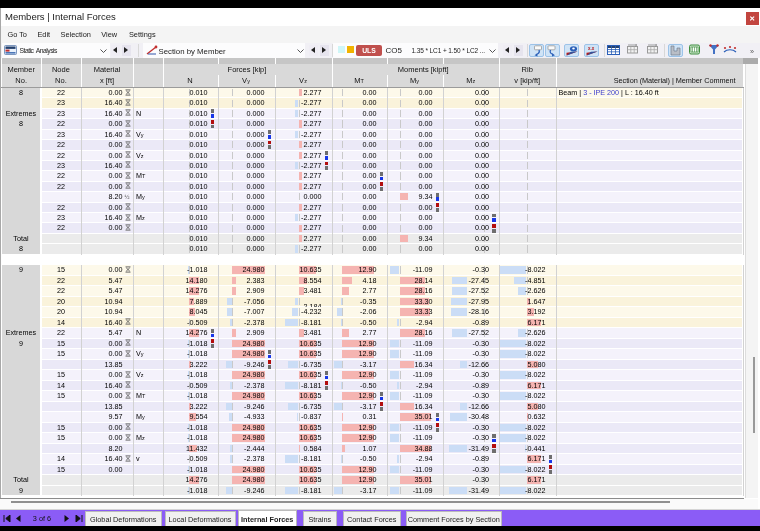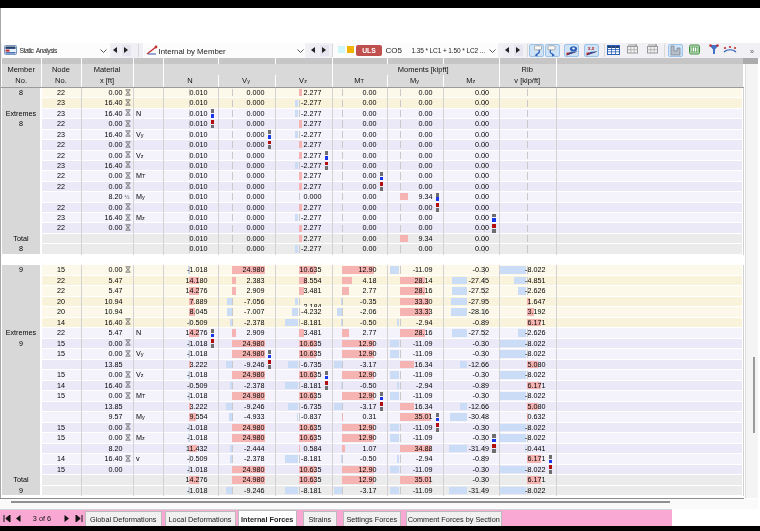--- a/index.html
+++ b/index.html
@@ -58,33 +58,44 @@
 .sc { position:absolute; left:557px; width:185px; font-size:7.2px; color:#000; line-height:10px; white-space:nowrap; }
 .sc .bl { color:#4040CC; }
 .gl { position:absolute; top:0; bottom:0; width:1px; }
 #leftbord { position:absolute; left:0; top:7.5px; width:1px; height:518px; background:#A8A8A8; }
 #tbot { position:absolute; left:0; top:497.8px; width:744px; height:1px; background:#8C8C8C; }
 #vsb { position:absolute; left:744.5px; top:64px; width:13.5px; height:433.8px; background:#F4F4F4;
   border-left:1px solid #DDD; }
 #vthumb { position:absolute; left:752.5px; top:357px; width:2px; height:76px; background:#999; }
 #hsb { position:absolute; left:0; top:499px; width:758px; height:9.5px; background:#FAFAFA; }
 #hthumb { position:absolute; left:11px; top:2.2px; width:659px; height:2px; background:#909090; }
-#tabbar { position:absolute; left:0; top:508.5px; width:672px; height:17px; background:#f9a8d4;
+#tabbar { position:absolute; left:0; top:508.5px; width:760px; height:17px; background:#8b5cf6;
   border-top:1px solid #D5D5D5; }
 .tab { position:absolute; top:1px; height:16px; background:#F0F0F0; border:1px solid #BBB;
   font-size:7.3px; color:#222; text-align:center; line-height:15px; }
 .tab.act { background:#FFF; border-bottom:1px solid #FFF; font-weight:bold; top:0; height:17px; line-height:17px; }
 #pageno { position:absolute; left:28px; top:4.5px; font-size:7.3px; color:#111; width:28px; text-align:center; }
 .badge { position:absolute; left:356px; top:1.6px; width:26px; height:11px; background:#C0504D;
   border-radius:2px; color:#FFF; font-size:6.8px; font-weight:bold; text-align:center; line-height:11px; }
 .sq { position:absolute; top:2.5px; width:7.5px; height:7.5px; }
 
 </style></head><body>
 <div id="page">
 <div id="topblack"></div>
+<div id="titlebar">
+      <div id="title">Members | Internal Forces</div>
+      <div id="closebtn">✕</div>
+    </div>
+<div id="menubar">
+<div class="mi" style="left:7.4px">Go To</div>
+<div class="mi" style="left:37.4px">Edit</div>
+<div class="mi" style="left:60.5px">Selection</div>
+<div class="mi" style="left:101.3px">View</div>
+<div class="mi" style="left:128.9px">Settings</div>
+</div>
 <div id="toolbar">
 <div class="tf" style="left:2px;width:108px"></div>
 <div class="tf" style="left:143px;width:162px"></div>
 <div class="tf" style="left:333px;width:165px"></div>
 <svg width="13" height="10" style="position:absolute;left:4px;top:2.2px" viewBox="0 0 13 10">
         <rect x="0.5" y="0.5" width="12" height="9" rx="1" fill="#E8F0FA" stroke="#6080B0" stroke-width="0.8"></rect>
         <rect x="1.5" y="1.5" width="10" height="2.4" fill="#24416E"></rect>
         <rect x="1.5" y="4.6" width="4" height="2" fill="#C23030"></rect>
         <rect x="1.5" y="7" width="10" height="1.6" fill="#4A76B8"></rect>
       </svg>
@@ -97,21 +108,21 @@
       </div>
 <div class="navb" style="left:121.5px">
         <div class="tri-r"></div>
       </div>
 <div class="tsep" style="left:138px"></div>
 <svg width="12" height="10" style="position:absolute;left:146px;top:2.2px" viewBox="0 0 12 10">
         <path d="M1 9 L10 2" stroke="#C23030" stroke-width="1.4" fill="none"></path>
         <circle cx="10" cy="2" r="1.4" fill="#C23030"></circle>
         <path d="M2 9 L10 9" stroke="#3355AA" stroke-width="1" fill="none"></path>
       </svg>
-<div class="tbtxt t2" style="left:158.5px">Internal by Member</div>
+<div class="tbtxt t2" style="left:158.5px">Section by Member</div>
 <svg width="7" height="4" style="position:absolute;left:297px;top:5.5px" viewBox="0 0 7 4">
         <path d="M0.5 0.5 L3.5 3.5 L6.5 0.5" stroke="#555" stroke-width="1" fill="none"></path>
       </svg>
 <div class="navb lt" style="left:308.5px">
         <div class="tri-l"></div>
       </div>
 <div class="navb" style="left:319.5px">
         <div class="tri-r"></div>
       </div>
 <div class="tsep" style="left:331.5px"></div>
@@ -225,29 +236,31 @@
 <div style="position:absolute;left:554.00px;top:0;width:1px;height:6px;background:#FFF"></div>
 </div>
 <div id="tstrip2"></div>
 <div id="thead">
 <div class="hc " style="left:0.00px;top:1.2px;width:39.30px;text-align:center">Member</div>
 <div class="hc " style="left:0.00px;top:11.8px;width:39.30px;text-align:center">No.</div>
 <div class="hc " style="left:39.30px;top:1.2px;width:40.20px;text-align:center">Node</div>
 <div class="hc " style="left:39.30px;top:11.8px;width:40.20px;text-align:center">No.</div>
 <div class="hc " style="left:79.50px;top:1.2px;width:52.00px;text-align:center">Material</div>
 <div class="hc " style="left:79.50px;top:11.8px;width:52.00px;text-align:center">x [ft]</div>
+<div class="hc " style="left:161.00px;top:1.2px;width:169.00px;text-align:center">Forces [kip]</div>
 <div class="hc " style="left:161.00px;top:11.8px;width:55.00px;text-align:center">N</div>
 <div class="hc " style="left:216.00px;top:11.8px;width:57.00px;text-align:center">V<i>y</i></div>
 <div class="hc " style="left:273.00px;top:11.8px;width:57.00px;text-align:center">V<i>z</i></div>
 <div class="hc " style="left:346.00px;top:1.2px;width:151.50px;text-align:center">Moments [kipft]</div>
 <div class="hc " style="left:330.00px;top:11.8px;width:55.00px;text-align:center">M<i>T</i></div>
 <div class="hc " style="left:385.00px;top:11.8px;width:56.00px;text-align:center">M<i>y</i></div>
 <div class="hc " style="left:441.00px;top:11.8px;width:56.50px;text-align:center">M<i>z</i></div>
 <div class="hc " style="left:497.50px;top:1.2px;width:56.50px;text-align:center">Rib</div>
 <div class="hc " style="left:497.50px;top:11.8px;width:56.50px;text-align:center">v [kip/ft]</div>
+<div class="hc" style="left:554px;top:11.8px;width:180px;text-align:right;font-size:7.3px;letter-spacing:-0.05px">Section (Material) | Member Comment</div>
 <div class="hgl" style="left:39.30px;top:0;height:23px"></div>
 <div class="hgl" style="left:79.50px;top:0;height:23px"></div>
 <div class="hgl" style="left:131.50px;top:0;height:23px"></div>
 <div class="hgl" style="left:161.00px;top:0;height:23px"></div>
 <div class="hgl" style="left:330.00px;top:0;height:23px"></div>
 <div class="hgl" style="left:497.50px;top:0;height:23px"></div>
 <div class="hgl" style="left:554.00px;top:0;height:23px"></div>
 <div class="hgl" style="left:216.00px;top:11px;height:12px"></div>
 <div class="hgl" style="left:273.00px;top:11px;height:12px"></div>
 <div class="hgl" style="left:385.00px;top:11px;height:12px"></div>
@@ -269,20 +282,21 @@
 <div class="tk" style="left:297.00px;top:1.10px"></div>
 <div class="br" style="left:297.00px;top:1.10px;width:3.64px;background:#F5B4B1"></div>
 <div class="vt" style="left:273.00px;top:0.00px;width:47.00px">2.277</div>
 <div class="tk" style="left:340.50px;top:1.10px"></div>
 <div class="vt" style="left:330.00px;top:0.00px;width:45.00px">0.00</div>
 <div class="tk" style="left:398.00px;top:1.10px"></div>
 <div class="vt" style="left:385.00px;top:0.00px;width:46.00px">0.00</div>
 <div class="tk" style="left:482.00px;top:1.10px"></div>
 <div class="vt" style="left:441.00px;top:0.00px;width:46.50px">0.00</div>
 <div class="tk" style="left:525.00px;top:1.10px"></div>
+<div class="sc" style="top:0.00px">Beam | <span class="bl">3 - IPE 200</span> | L : 16.40 ft</div>
 <div class="rbg" style="top:10.42px;background:#FAF3DB"></div>
 <div class="nd" style="top:10.42px">23</div>
 <div class="lc" style="top:10.42px"><span class="ln">16.40</span><span class="sw"><svg width="6" height="7" viewBox="0 0 6 7" style="vertical-align:-0.5px">
             <path d="M0.5 0.9 H5.5 M0.5 6.1 H5.5 M1.2 1.8 L4.8 5.2 M4.8 1.8 L1.2 5.2" stroke="#5a5a5a" stroke-width="0.9" fill="none"></path>
           </svg></span></div>
 <div class="tk" style="left:187.00px;top:11.52px"></div>
 <div class="vt" style="left:161.00px;top:10.42px;width:45.00px">0.010</div>
 <div class="tk" style="left:230.50px;top:11.52px"></div>
 <div class="vt" style="left:216.00px;top:10.42px;width:47.00px">0.000</div>
 <div class="tk" style="left:297.00px;top:11.52px"></div>
@@ -1248,16 +1262,16 @@
 <svg width="6" height="7" style="position:absolute;left:64px;top:5px" viewBox="0 0 6 7">
         <path d="M0.5 0 L5 3.5 L0.5 7 Z" fill="#111"></path>
       </svg>
 <svg width="8" height="7" style="position:absolute;left:75px;top:5px" viewBox="0 0 8 7">
         <path d="M7 0 L7 7 M1 0 L5.2 3.5 L1 7 Z" stroke="#111" fill="#111" stroke-width="1"></path>
       </svg>
 <div class="tab" style="left:85px;width:76.5px">Global Deformations</div>
 <div class="tab" style="left:164.5px;width:71.0px">Local Deformations</div>
 <div class="tab act" style="left:237.5px;width:59.5px">Internal Forces</div>
 <div class="tab" style="left:302.5px;width:34.5px">Strains</div>
-<div class="tab" style="left:342.5px;width:58.5px">Settings Forces</div>
+<div class="tab" style="left:342.5px;width:58.5px">Contact Forces</div>
 <div class="tab" style="left:405.5px;width:96.5px">Comment Forces by Section</div>
 </div>
 <div id="botblack"></div>
 </div>
 </body></html>

